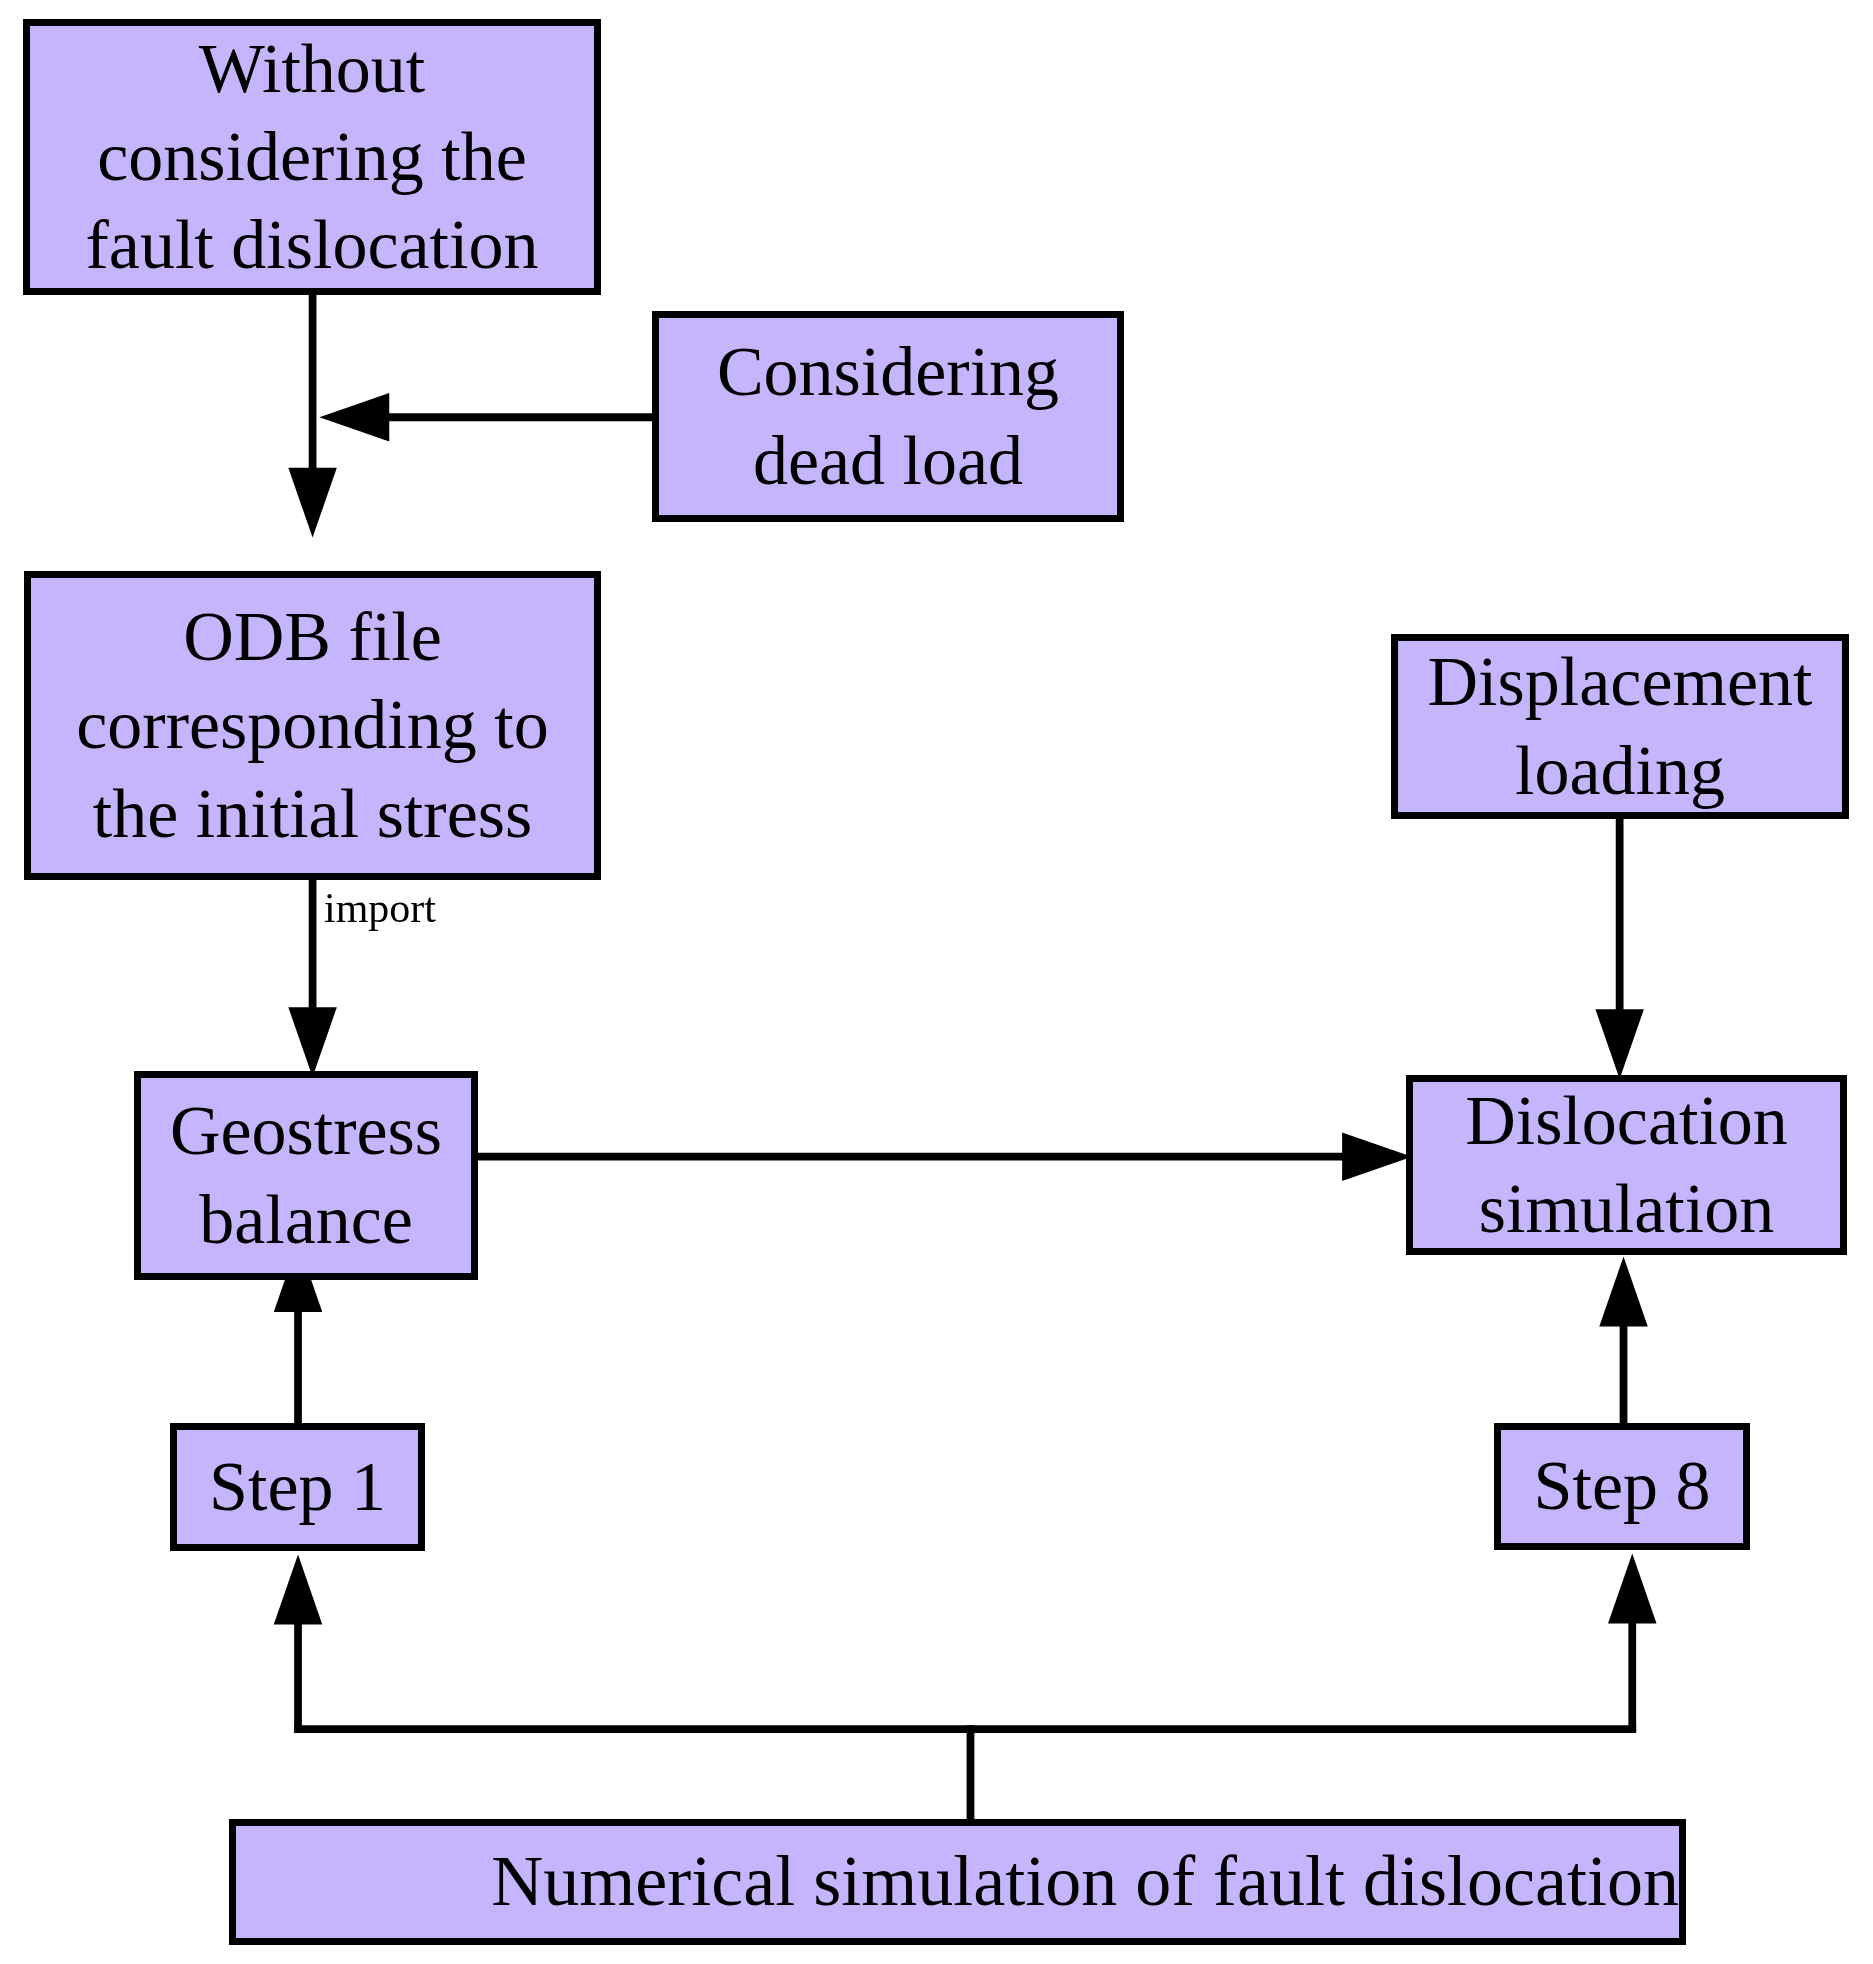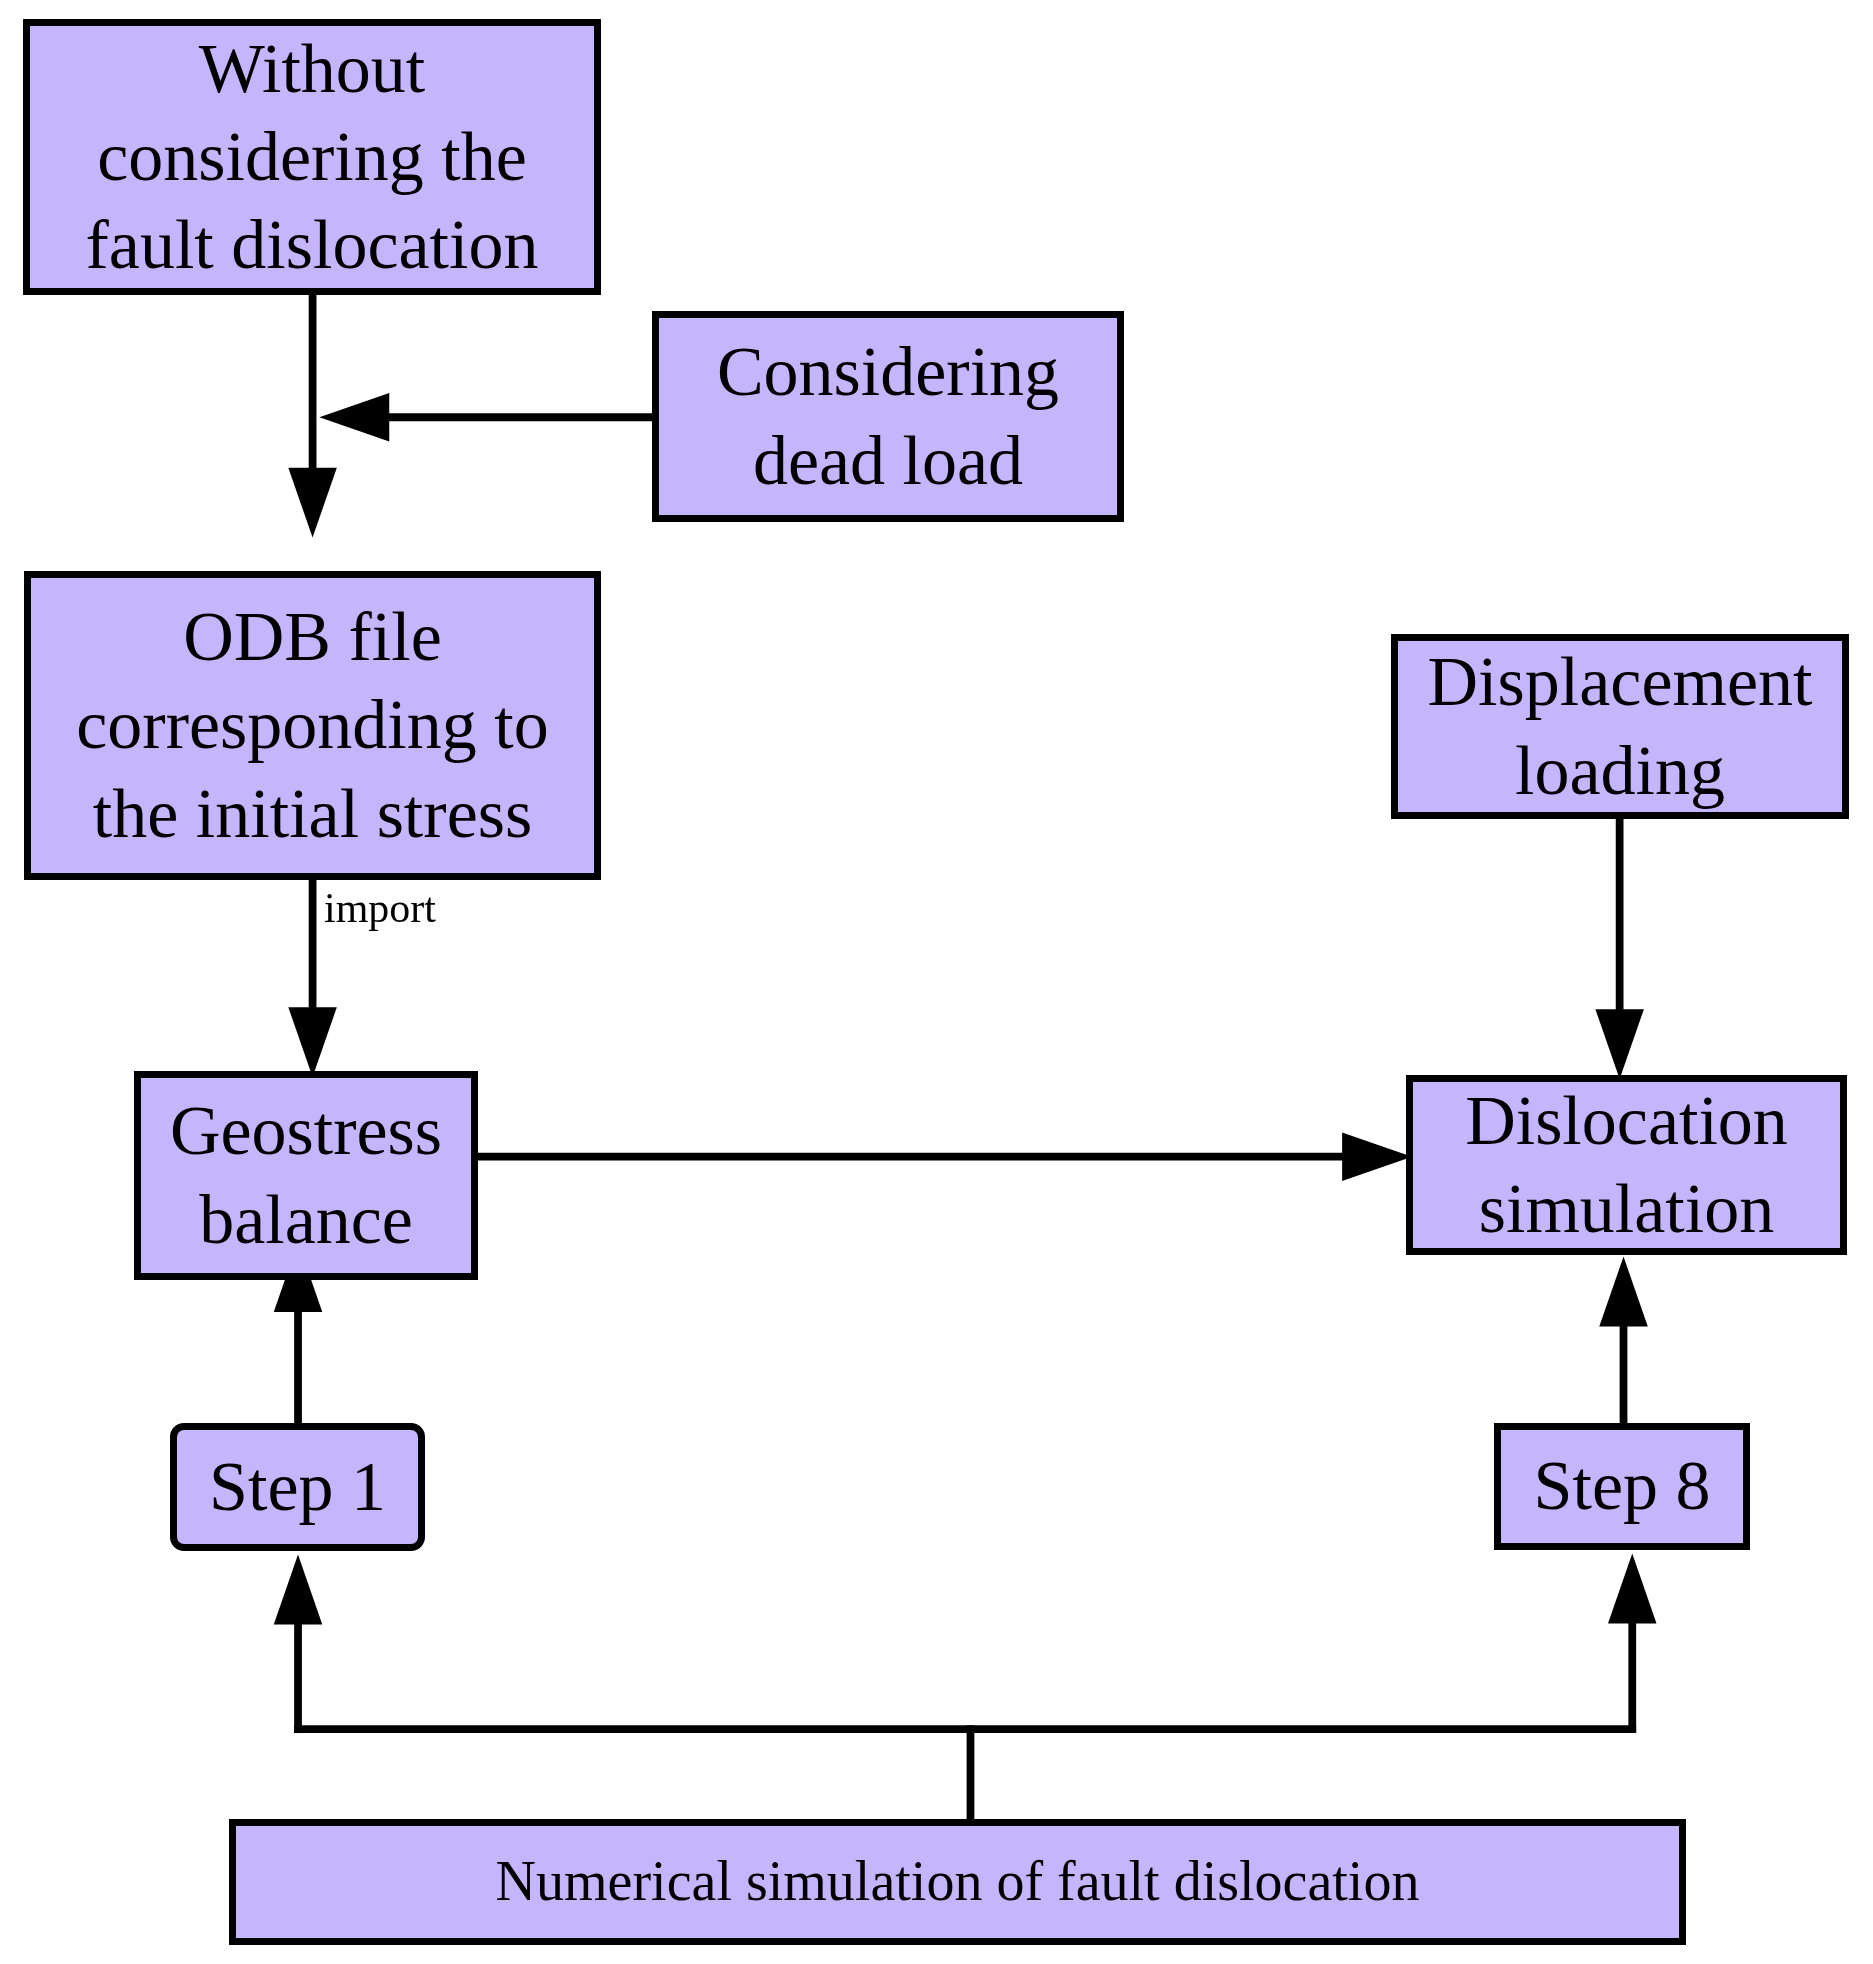--- a/index.html
+++ b/index.html
@@ -39,22 +39,23 @@
     background: #c4b5fd;
     display: flex;
     align-items: center;
     justify-content: center;
     text-align: center;
     font-size: 70px;
     line-height: 1.26;
     white-space: pre-line;
   }
   .node-title {
-    font-size: 56px;
+    font-size: 72px;
     line-height: 1.1;
+    justify-content: flex-end;
   }
   .edge-label {
     position: absolute;
     font-size: 42px;
     line-height: 1;
     white-space: nowrap;
   }
 </style>
 </head>
 <body>
@@ -117,21 +118,21 @@
   <div class="node" style="left:134px; top:1071px; width:344px; height:209px;">
     <span>Geostress
 balance</span>
   </div>
 
   <div class="node" style="left:1406px; top:1075px; width:441px; height:180px;">
     <span>Dislocation
 simulation</span>
   </div>
 
-  <div class="node" style="left:170px; top:1423px; width:255px; height:128px;border-radius:14px;">
+  <div class="node" style="left:170px; top:1423px; width:255px; height:128px;">
     <span>Step 1</span>
   </div>
 
   <div class="node" style="left:1494px; top:1423px; width:256px; height:127px;">
     <span>Step 8</span>
   </div>
 
   <div class="node node-title" style="left:229px; top:1819px; width:1457px; height:126px;">
     <span>Numerical simulation of fault dislocation</span>
   </div>

